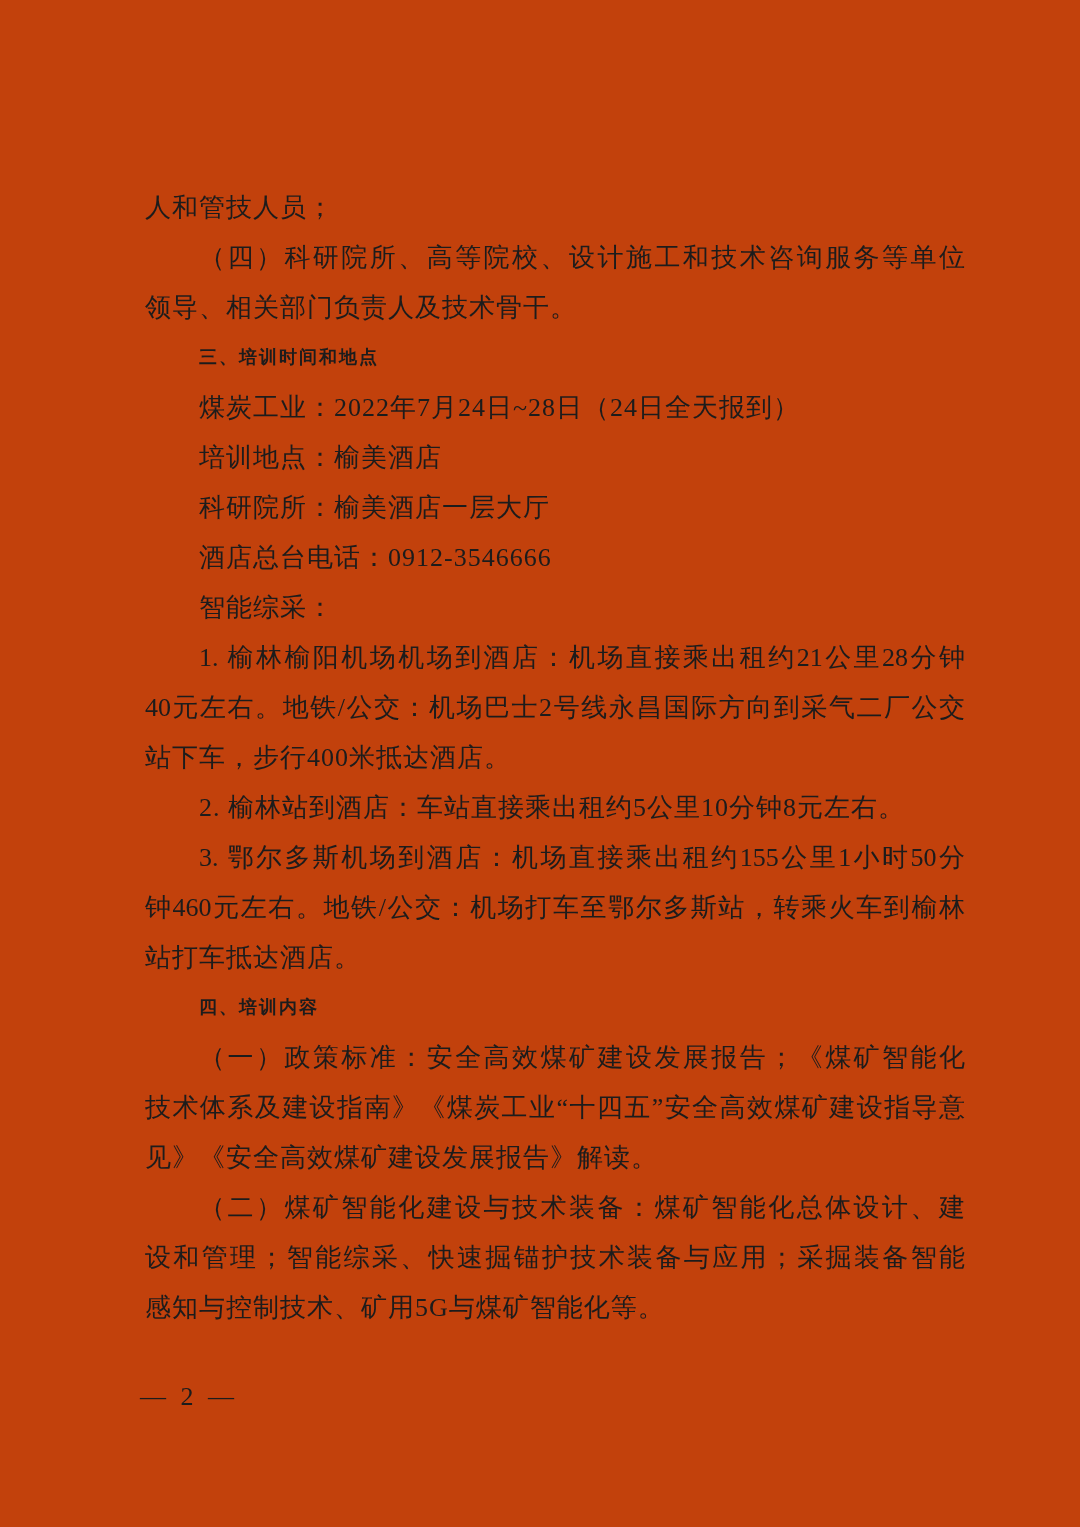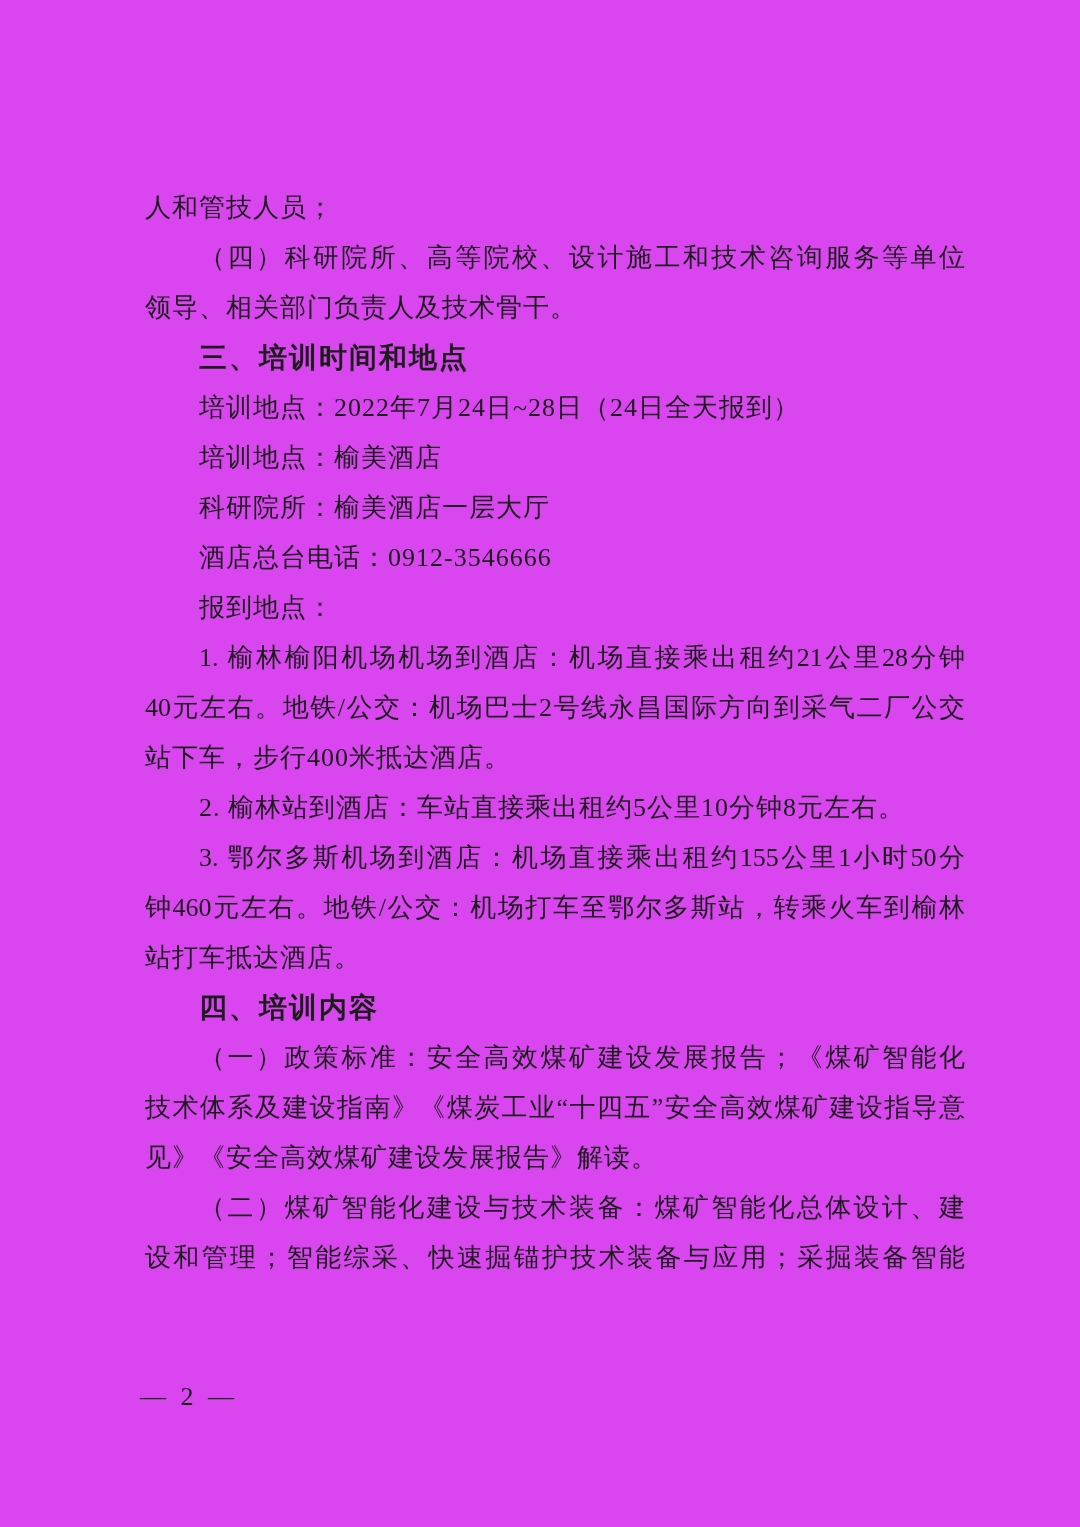--- a/index.html
+++ b/index.html
@@ -4,21 +4,21 @@
 <style>
   html, body {
     margin: 0;
     padding: 0;
     background: #ffffff;
   }
   .page {
     position: relative;
     width: 1080px;
     height: 1527px;
-    background: #d946ef;
+    background: #c2410c;
     overflow: hidden;
     font-family: "Liberation Serif", "DejaVu Serif", serif;
     color: #1c1c1c;
   }
   .content {
     position: absolute;
     left: 145px;
     top: 183px;
     width: 820px;
   }
@@ -36,56 +36,57 @@
     overflow: hidden;
     text-align: justify;
     text-align-last: justify;
     text-justify: inter-character;
     word-break: break-all;
   }
   .line.indent {
     padding-left: 54px;
   }
   .line.heading {
-    font-family: Liberation Sans, sans-serif;
+    font-family: Liberation Mono, monospace;
     font-weight: 700;
-    font-size: 28px;
+    font-size: 18px;
     letter-spacing: 2px;
   }
   .pagenum {
     position: absolute;
     left: 140px;
     top: 1372px;
     font-size: 26px;
     line-height: 50px;
     letter-spacing: 4px;
   }
 </style>
 </head>
 <body>
 
 <div class="page">
   <div class="content">
     <div class="line">人和管技人员；</div>
     <div class="line indent justify">（四）科研院所、高等院校、设计施工和技术咨询服务等单位</div>
     <div class="line">领导、相关部门负责人及技术骨干。</div>
     <div class="line indent heading">三、培训时间和地点</div>
-    <div class="line indent">培训地点：2022年7月24日~28日（24日全天报到）</div>
+    <div class="line indent">煤炭工业：2022年7月24日~28日（24日全天报到）</div>
     <div class="line indent">培训地点：榆美酒店</div>
     <div class="line indent">科研院所：榆美酒店一层大厅</div>
     <div class="line indent">酒店总台电话：0912-3546666</div>
-    <div class="line indent">报到地点：</div>
+    <div class="line indent">智能综采：</div>
     <div class="line indent justify">1. 榆林榆阳机场机场到酒店：机场直接乘出租约21公里28分钟</div>
     <div class="line justify">40元左右。地铁/公交：机场巴士2号线永昌国际方向到采气二厂公交</div>
     <div class="line">站下车，步行400米抵达酒店。</div>
     <div class="line indent">2. 榆林站到酒店：车站直接乘出租约5公里10分钟8元左右。</div>
     <div class="line indent justify">3. 鄂尔多斯机场到酒店：机场直接乘出租约155公里1小时50分</div>
     <div class="line justify">钟460元左右。地铁/公交：机场打车至鄂尔多斯站，转乘火车到榆林</div>
     <div class="line">站打车抵达酒店。</div>
     <div class="line indent heading">四、培训内容</div>
     <div class="line indent justify">（一）政策标准：安全高效煤矿建设发展报告；《煤矿智能化</div>
     <div class="line justify">技术体系及建设指南》《煤炭工业“十四五”安全高效煤矿建设指导意</div>
     <div class="line">见》《安全高效煤矿建设发展报告》解读。</div>
     <div class="line indent justify">（二）煤矿智能化建设与技术装备：煤矿智能化总体设计、建</div>
     <div class="line justify">设和管理；智能综采、快速掘锚护技术装备与应用；采掘装备智能</div>
+    <div class="line">感知与控制技术、矿用5G与煤矿智能化等。</div>
   </div>
   <div class="pagenum">— 2 —</div>
 </div>
 
 </body></html>

